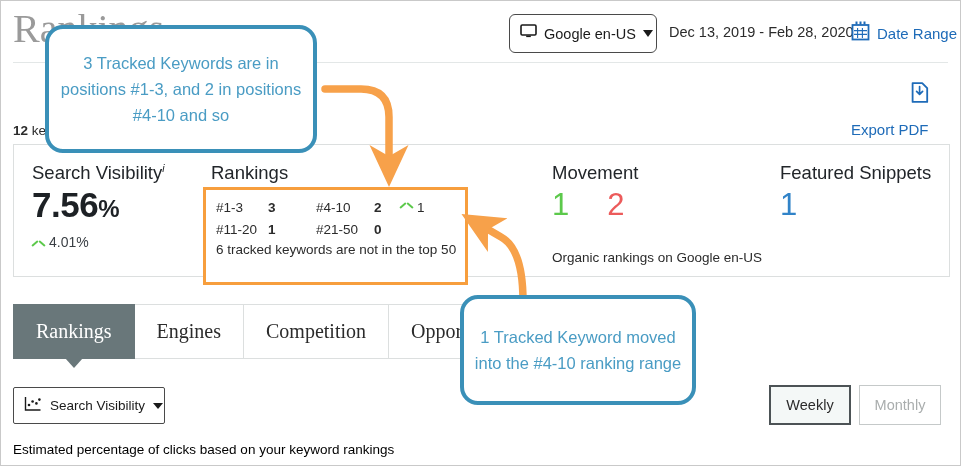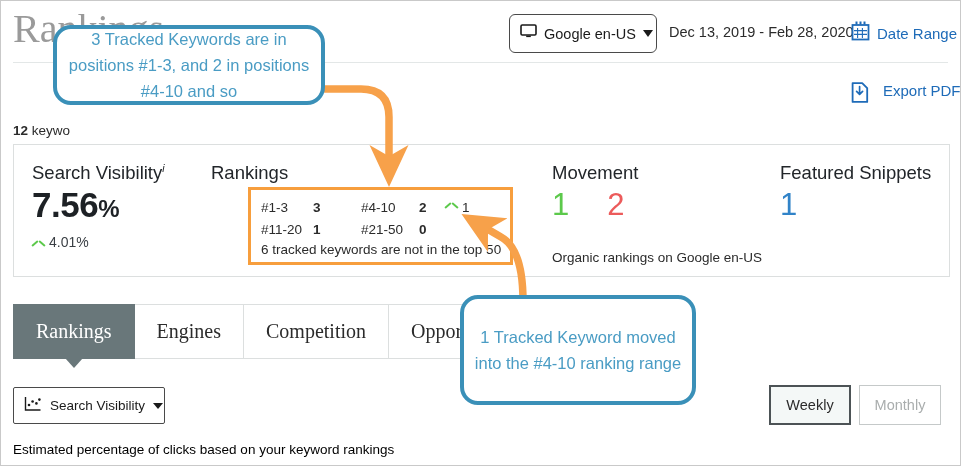--- a/index.html
+++ b/index.html
@@ -79,22 +79,23 @@
   .export-link .label {
     font-size: 15px;
     color: #1e6bb8;
     white-space: nowrap;
   }
   .export-link {
     position: absolute;
     left: 850px;
     top: 81px;
     display: flex;
-    align-items: flex-start;
+    align-items: flex-end;
     gap: 14px;
+    flex-direction: column;
   }
   .hr-top {
     position: absolute;
     left: 12px;
     right: 12px;
     top: 61px;
     height: 1px;
     background: #e3e7e7;
   }
   .kw-line {
@@ -167,25 +168,24 @@
   }
   .chev-up::before { transform: rotate(-40deg); transform-origin: left center; }
   .chev-up::after  { left: auto; right: 0; transform: rotate(40deg); transform-origin: right center; }
 
   .rank-heading { left: 197px; top: 17px; }
   .rank-box {
     position: absolute;
     left: 189px;
     top: 42px;
     width: 265px;
-    height: 78px;
+    height: 98px;
     box-sizing: border-box;
     border: 3px solid #f79e3d;
     background: #fff;
-    margin-left: 45px;
   }
   .rank-grid {
     position: absolute;
     left: 10px;
     top: 6px;
     font-size: 13.5px;
     color: #2b2b2b;
     width: 250px;
   }
   .rank-row { display: flex; align-items: center; height: 22px; }
@@ -359,21 +359,21 @@
     background: #ffffff;
     color: #4a9cc4;
     text-align: center;
     font-size: 16.5px;
     line-height: 26px;
     display: flex;
     align-items: center;
     justify-content: center;
     pointer-events: auto;
   }
-  #callout-1 { left: 52px; top: 24px;  width: 272px; height: 80px; }
+  #callout-1 { left: 44px; top: 24px;  width: 272px; height: 128px; }
   #callout-2 { left: 459px; top: 294px; width: 236px; height: 110px; }
   .callout .txt { padding: 0 8px; }
 </style>
 </head>
 <body>
 
 <div id="screen">
 
   <div class="page-title">Rankings</div>
 

